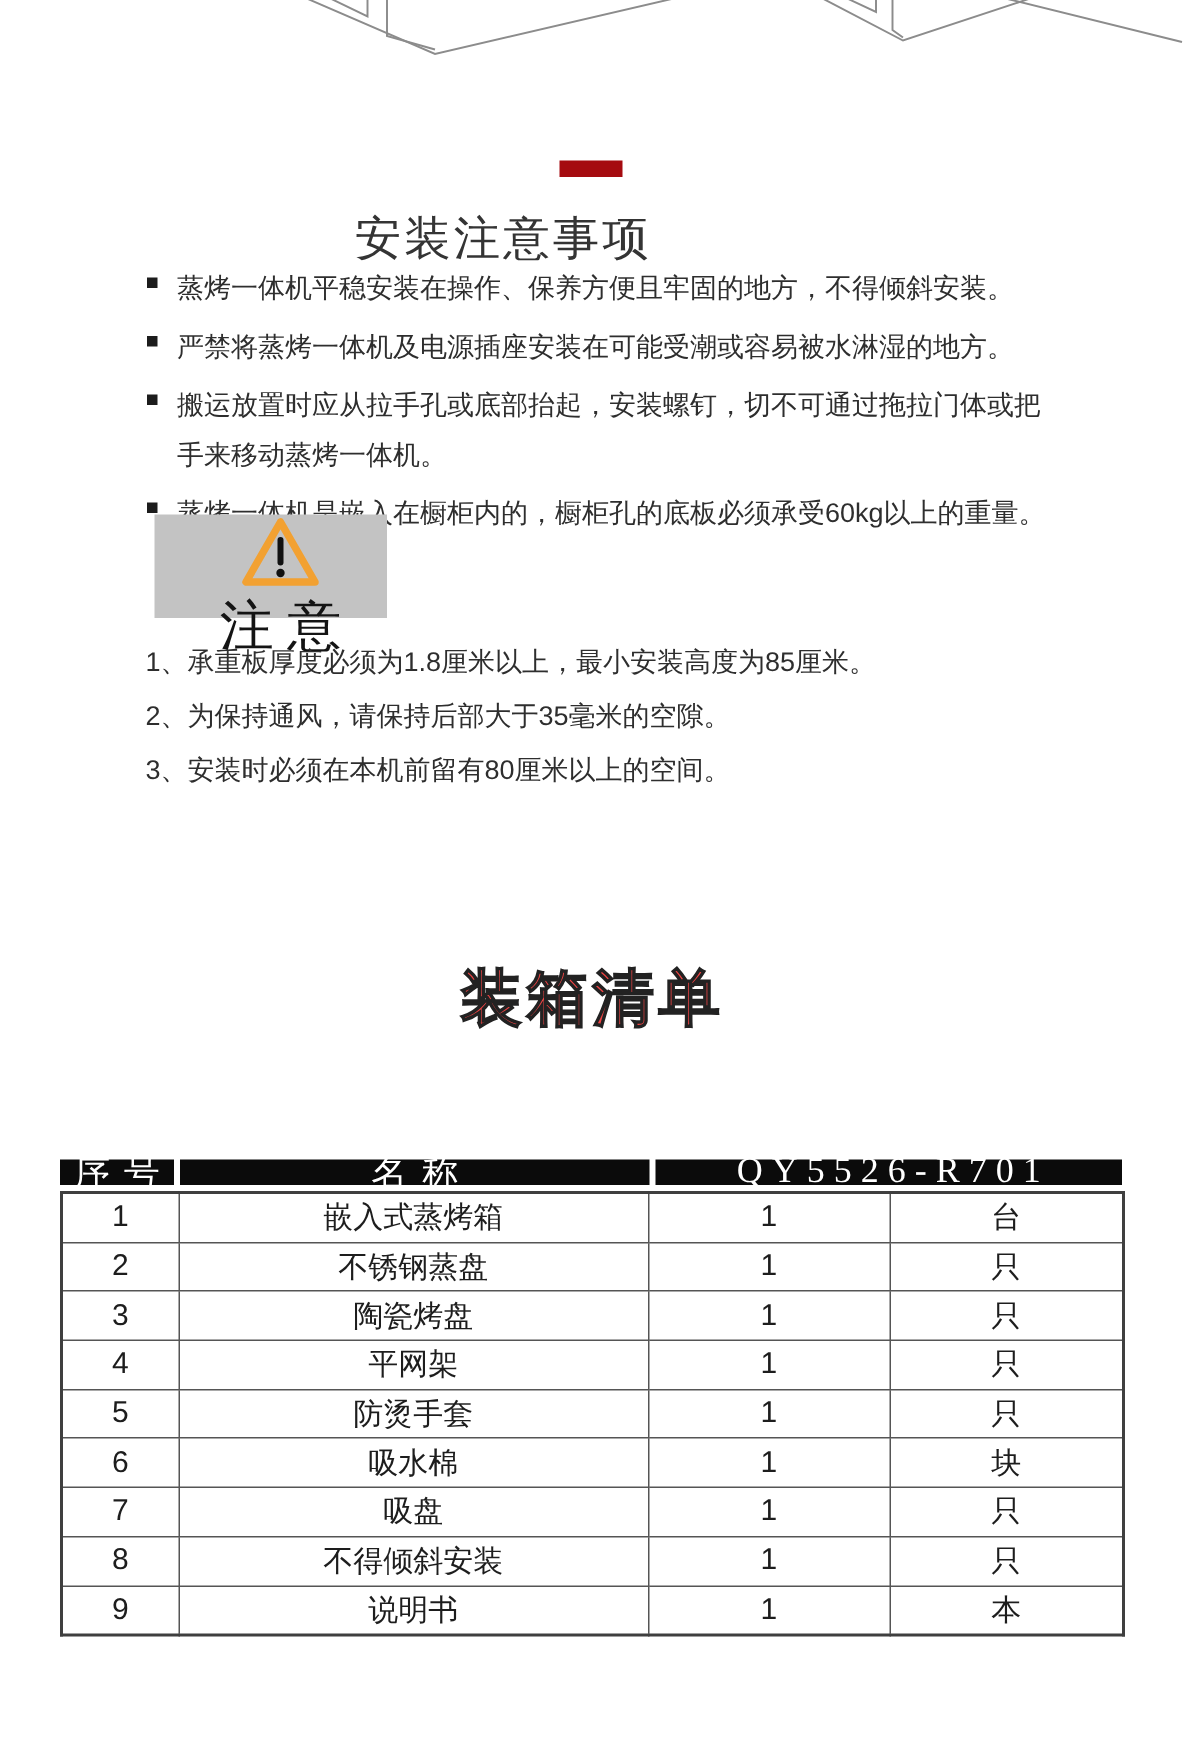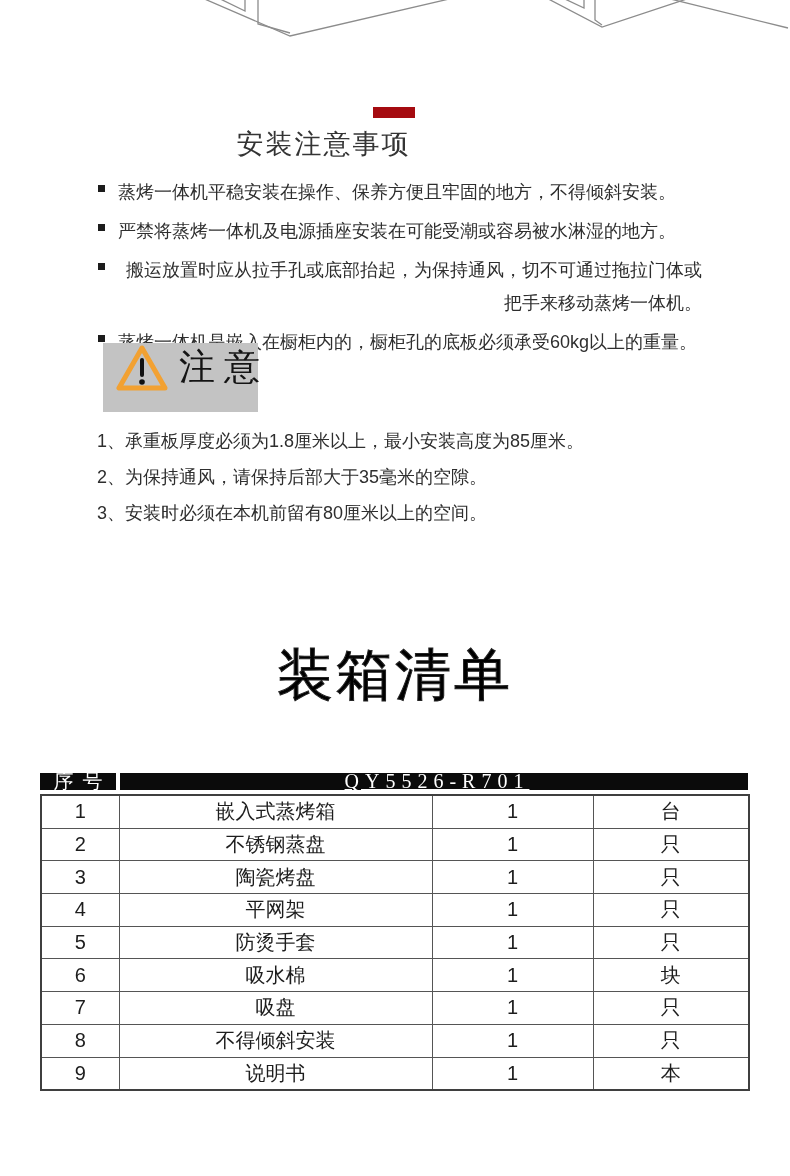--- a/index.html
+++ b/index.html
@@ -15,61 +15,61 @@
   }
   
   .wire{position:absolute; top:0;}
   .wire path{fill:none; stroke:var(--line); stroke-width:1.3; stroke-linejoin:miter;}
   .wire.left{left:155px;}
   .wire.right{left:480px;}
 
   
   .accent-dash{position:absolute; top:107px; left:373px; width:42px; height:11px; background:var(--accent);}
   .sec-title{
-    position:absolute; top:126px; left:0; width:647px; margin:0;
-    text-align:center; font-size:27px; font-weight:400; letter-spacing:2px; color:#343434;
+    position:absolute; top:126px; left:0; width:647px; margin:12px;
+    text-align:center; font-size:31px; font-weight:400; letter-spacing:2px; color:#343434;
   }
 
   
   .bullets{position:absolute; top:176px; left:98px; width:604px;}
   .bullet-item{display:flex; margin-bottom:6px;}
   .sq{flex:0 0 7px; width:7px; height:7px; background:#1c1c1c; margin:9px 13px 0 0;}
-  .btxt{font-size:18px; line-height:33px; color:#2e2e2e;text-align:right;}
+  .btxt{font-size:18px; line-height:33px; color:#2e2e2e;}
 
   
   .warn-box{
     position:absolute; top:343px; left:103px; width:155px; height:69px;
-    background:var(--warn-bg); display:flex; padding-left:12px; box-sizing:border-box;
+    background:var(--warn-bg); display:flex; align-items:center; padding-left:12px; box-sizing:border-box;flex-direction:column;
   }
   .warn-tri{flex:0 0 auto;}
   .warn-tri .tri{fill:none; stroke:var(--warn-orange); stroke-width:5; stroke-linejoin:round;}
   .warn-tri .bang{stroke:#111; stroke-width:4; stroke-linecap:round;}
   .warn-tri .dot{fill:#111;}
   .warn-label{font-size:36px; color:#141414; letter-spacing:9px; margin-left:10px; white-space:nowrap;}
 
   
   .numbered{position:absolute; top:423px; left:97px; width:640px;}
   .num-item{font-size:18px; line-height:36px; color:#2e2e2e; white-space:nowrap;}
 
   
   .pack-title{
     position:absolute; top:638px; left:0; width:790px; margin:0; text-align:center;
-    font-size:56px; font-weight:400; letter-spacing:3px; color:#000000;
+    font-size:41px; font-weight:700; letter-spacing:3px; color:#ef4444;
     -webkit-text-stroke:1px #222;
   }
 
   
   .thead{
     position:absolute; top:733px; left:40px; width:708px; height:57px;
     display:flex; background:#fff;
   }
   .th{
     background:var(--header-bg); color:var(--header-fg);
     display:flex; align-items:center; justify-content:center;
-    font-family:"Liberation Serif","DejaVu Serif",serif; font-size:20px;margin-top:40px;
+    font-family:"Liberation Serif","DejaVu Serif",serif; font-size:24px;margin-top:40px;
   }
   .th1{width:76px; letter-spacing:9px; padding-left:9px; box-sizing:border-box;}
   .th2{width:313px; margin-left:4px; letter-spacing:10px; padding-left:10px; box-sizing:border-box;}
   .th3{flex:1; margin-left:4px; letter-spacing:6px; padding-left:6px; box-sizing:border-box;text-decoration:underline;}
 
   
   .tbl{
     position:absolute; top:794px; left:40px; width:708px;
     border-collapse:collapse; table-layout:fixed;
   }
@@ -106,21 +106,21 @@
       <div class="bullet-item">
         <span class="sq"></span>
         <span class="btxt">蒸烤一体机平稳安装在操作、保养方便且牢固的地方，不得倾斜安装。</span>
       </div>
       <div class="bullet-item">
         <span class="sq"></span>
         <span class="btxt">严禁将蒸烤一体机及电源插座安装在可能受潮或容易被水淋湿的地方。</span>
       </div>
       <div class="bullet-item">
         <span class="sq"></span>
-        <span class="btxt">搬运放置时应从拉手孔或底部抬起，为保持通风，切不可通过拖拉门体或把手来移动蒸烤一体机。</span>
+        <span class="btxt">搬运放置时应从拉手孔或底部抬起，安装螺钉，切不可通过拖拉门体或把手来移动蒸烤一体机。</span>
       </div>
       <div class="bullet-item">
         <span class="sq"></span>
         <span class="btxt">蒸烤一体机是嵌入在橱柜内的，橱柜孔的底板必须承受60kg以上的重量。</span>
       </div>
     </div>
 
   <div class="warn-box">
     <svg class="warn-tri" width="54" height="50" viewBox="0 0 54 50">
       <path class="tri" d="M27,5 L4,45 L50,45 Z"></path>
@@ -133,20 +133,21 @@
   <div class="numbered">
       <div class="num-item">1、承重板厚度必须为1.8厘米以上，最小安装高度为85厘米。</div>
       <div class="num-item">2、为保持通风，请保持后部大于35毫米的空隙。</div>
       <div class="num-item">3、安装时必须在本机前留有80厘米以上的空间。</div>
     </div>
 
   <h1 class="pack-title">装箱清单</h1>
 
   <div class="thead">
     <div class="th th1">序号</div>
+    <div class="th th2">名称</div>
     <div class="th th3">QY5526-R701</div>
   </div>
 
   <table class="tbl">
     <colgroup>
       <col class="c-no">
         <col class="c-name">
         <col class="c-qty">
         <col class="c-unit">
     </colgroup>

